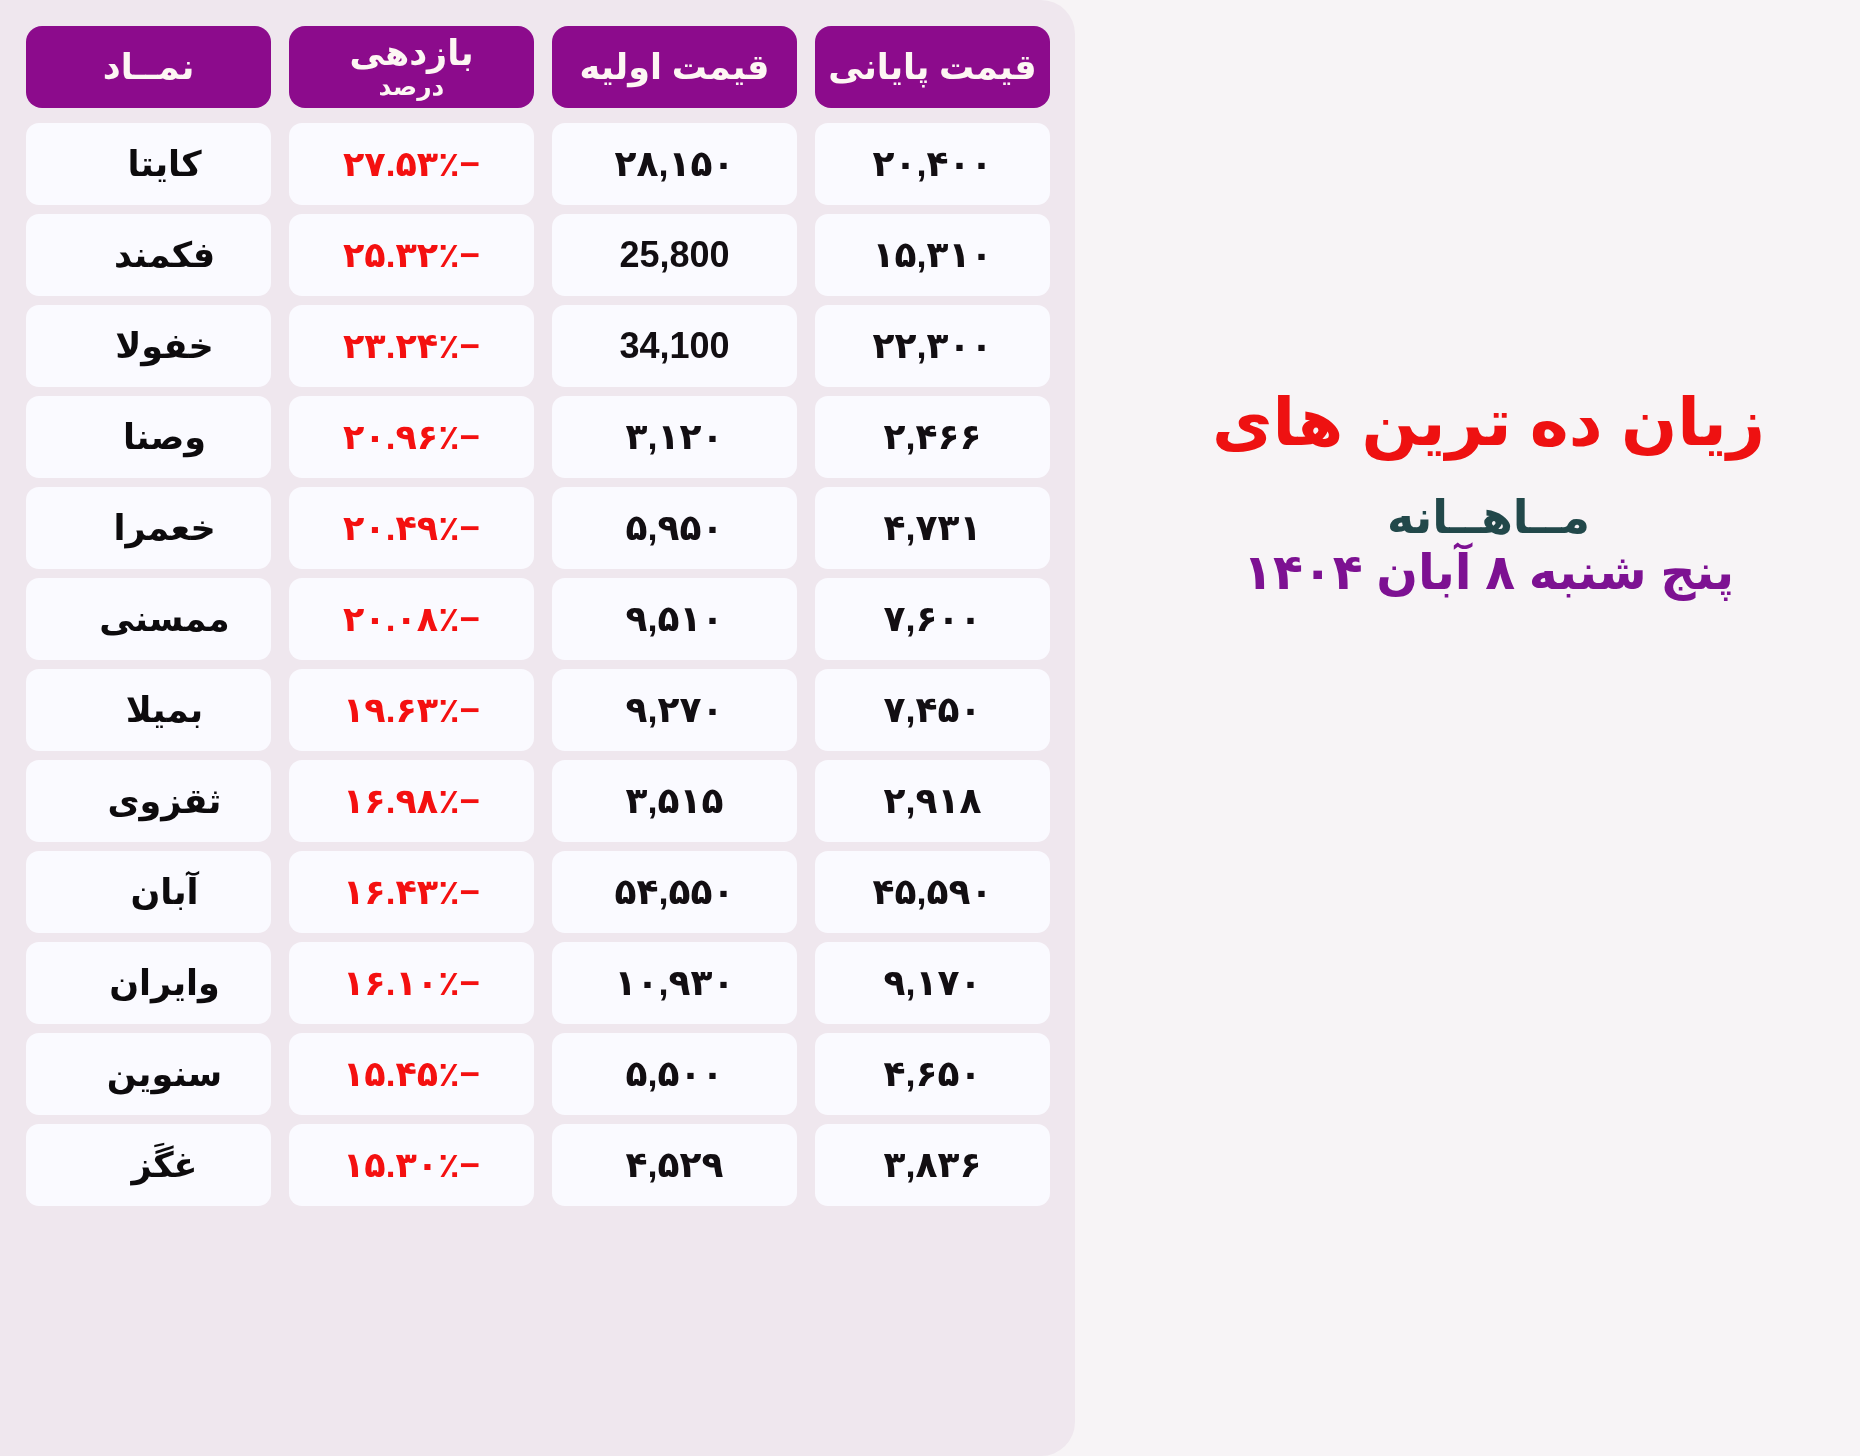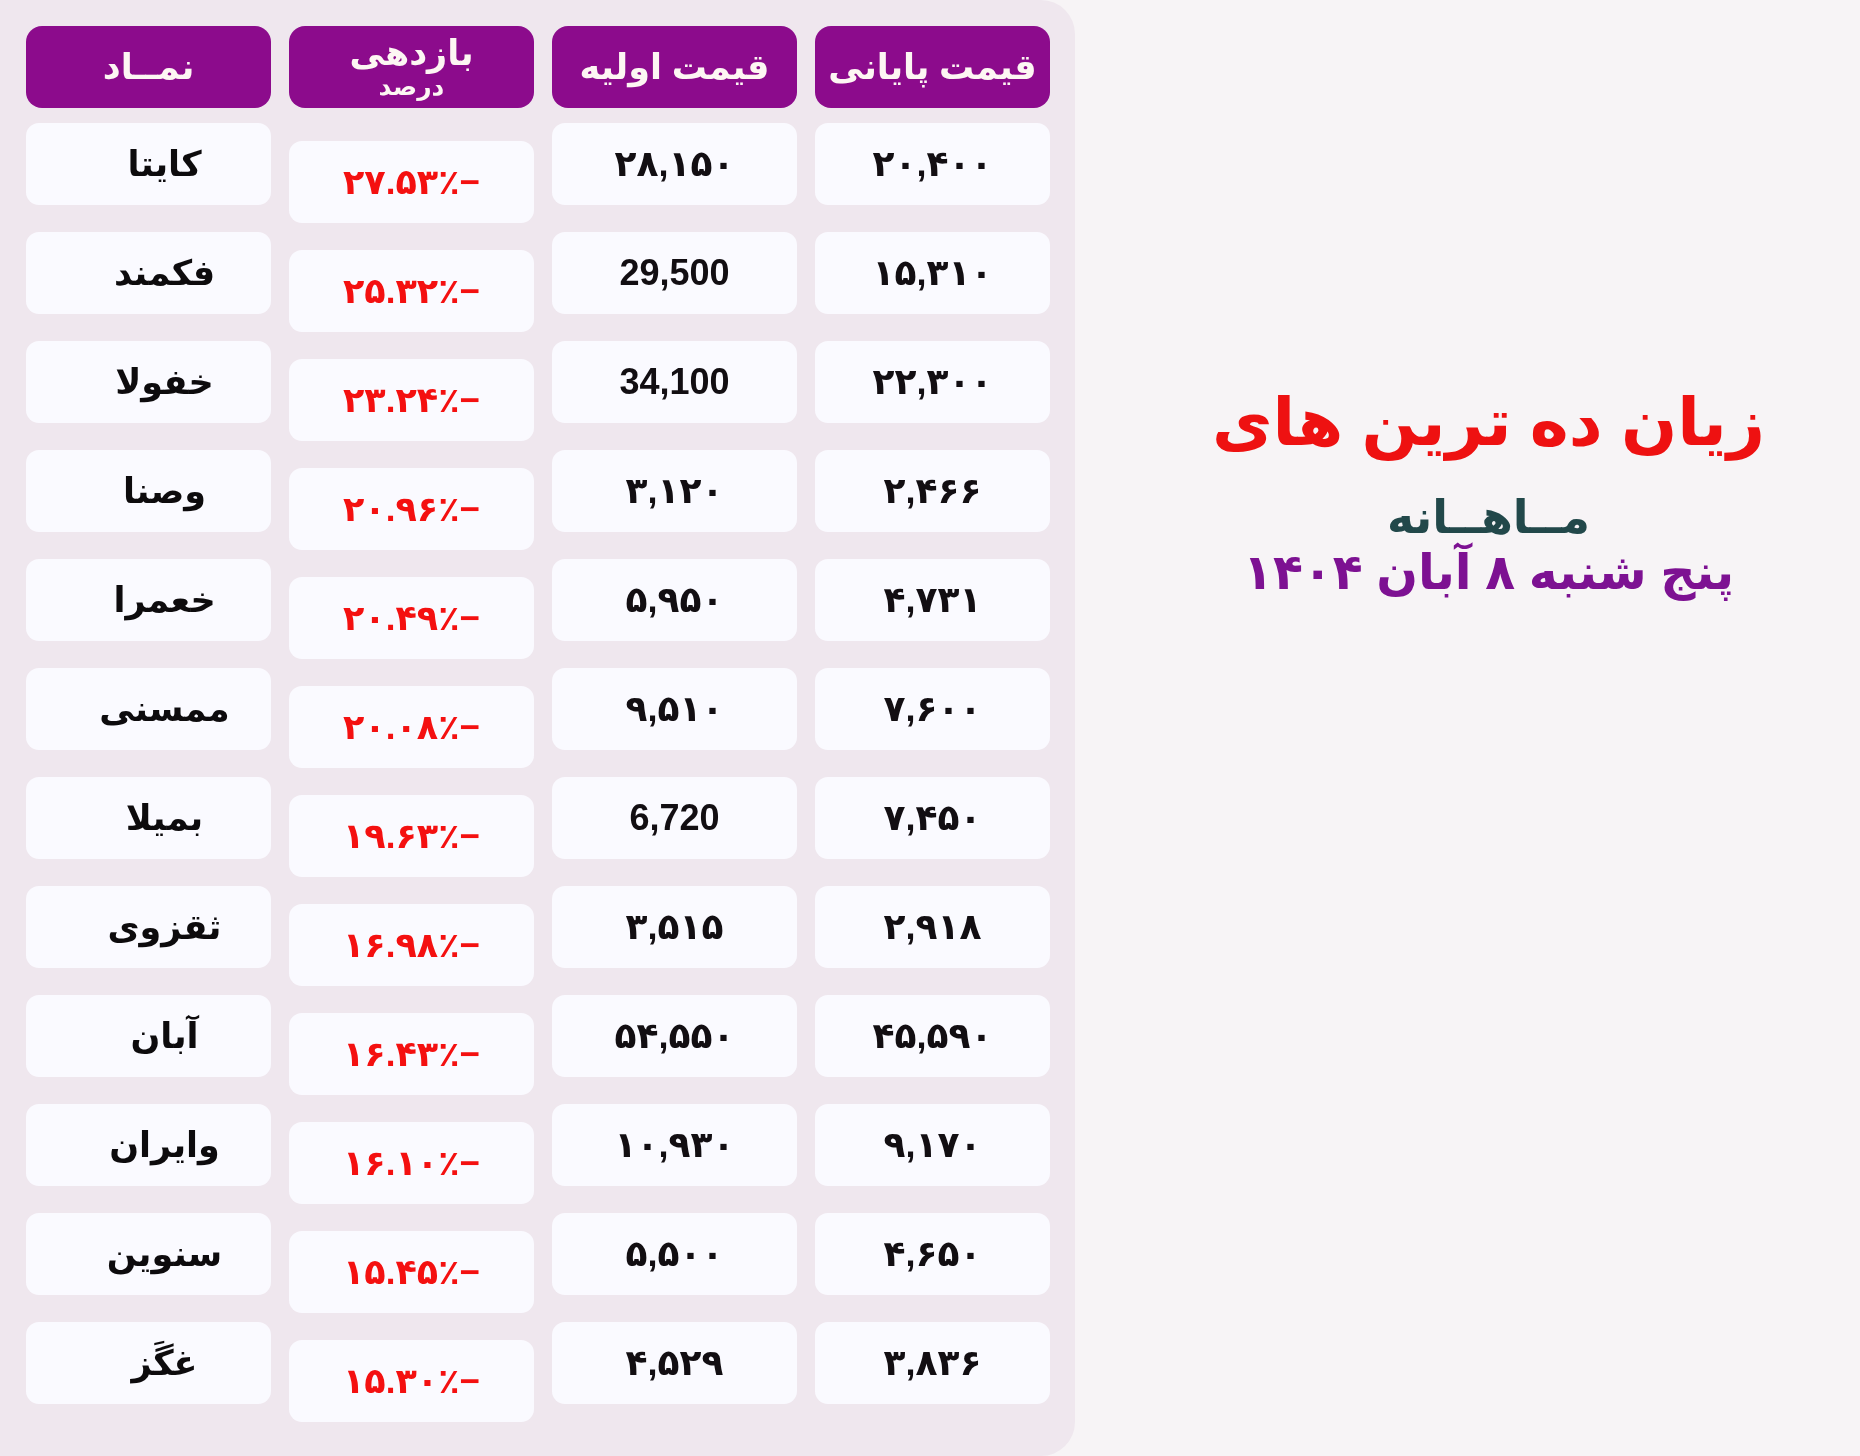--- a/index.html
+++ b/index.html
@@ -91,21 +91,20 @@
     background: #fafaff;
     height: 82px;
     font-size: 36px;
     font-weight: bold;
     color: #120e12;
   }
   .body-row .cell.ret {
     color: #f41010;
     font-size: 35px;
     letter-spacing: 0.5px;
-    margin-top: 18px;
   }
   .body-row .cell.sym {
     font-size: 35px;
     color: #0d0b0d;
     padding-left: 32px;
   }
 
   
   .caption {
     position: absolute;
@@ -168,21 +167,21 @@
 
       <div id="rows-container" style="display: flex; flex-direction: column; gap: 9px;">
           <div class="row body-row">
             <div class="cell close">۲۰,۴۰۰</div>
             <div class="cell init">۲۸,۱۵۰</div>
             <div class="cell ret">−۲۷.۵۳٪</div>
             <div class="cell sym">کایتا</div>
           </div>
           <div class="row body-row">
             <div class="cell close">۱۵,۳۱۰</div>
-            <div class="cell init">29,500</div>
+            <div class="cell init">25,800</div>
             <div class="cell ret">−۲۵.۳۲٪</div>
             <div class="cell sym">فکمند</div>
           </div>
           <div class="row body-row">
             <div class="cell close">۲۲,۳۰۰</div>
             <div class="cell init">34,100</div>
             <div class="cell ret">−۲۳.۲۴٪</div>
             <div class="cell sym">خفولا</div>
           </div>
           <div class="row body-row">
@@ -198,21 +197,21 @@
             <div class="cell sym">خعمرا</div>
           </div>
           <div class="row body-row">
             <div class="cell close">۷,۶۰۰</div>
             <div class="cell init">۹,۵۱۰</div>
             <div class="cell ret">−۲۰.۰۸٪</div>
             <div class="cell sym">ممسنی</div>
           </div>
           <div class="row body-row">
             <div class="cell close">۷,۴۵۰</div>
-            <div class="cell init">6,720</div>
+            <div class="cell init">۹,۲۷۰</div>
             <div class="cell ret">−۱۹.۶۳٪</div>
             <div class="cell sym">بمیلا</div>
           </div>
           <div class="row body-row">
             <div class="cell close">۲,۹۱۸</div>
             <div class="cell init">۳,۵۱۵</div>
             <div class="cell ret">−۱۶.۹۸٪</div>
             <div class="cell sym">ثقزوی</div>
           </div>
           <div class="row body-row">

